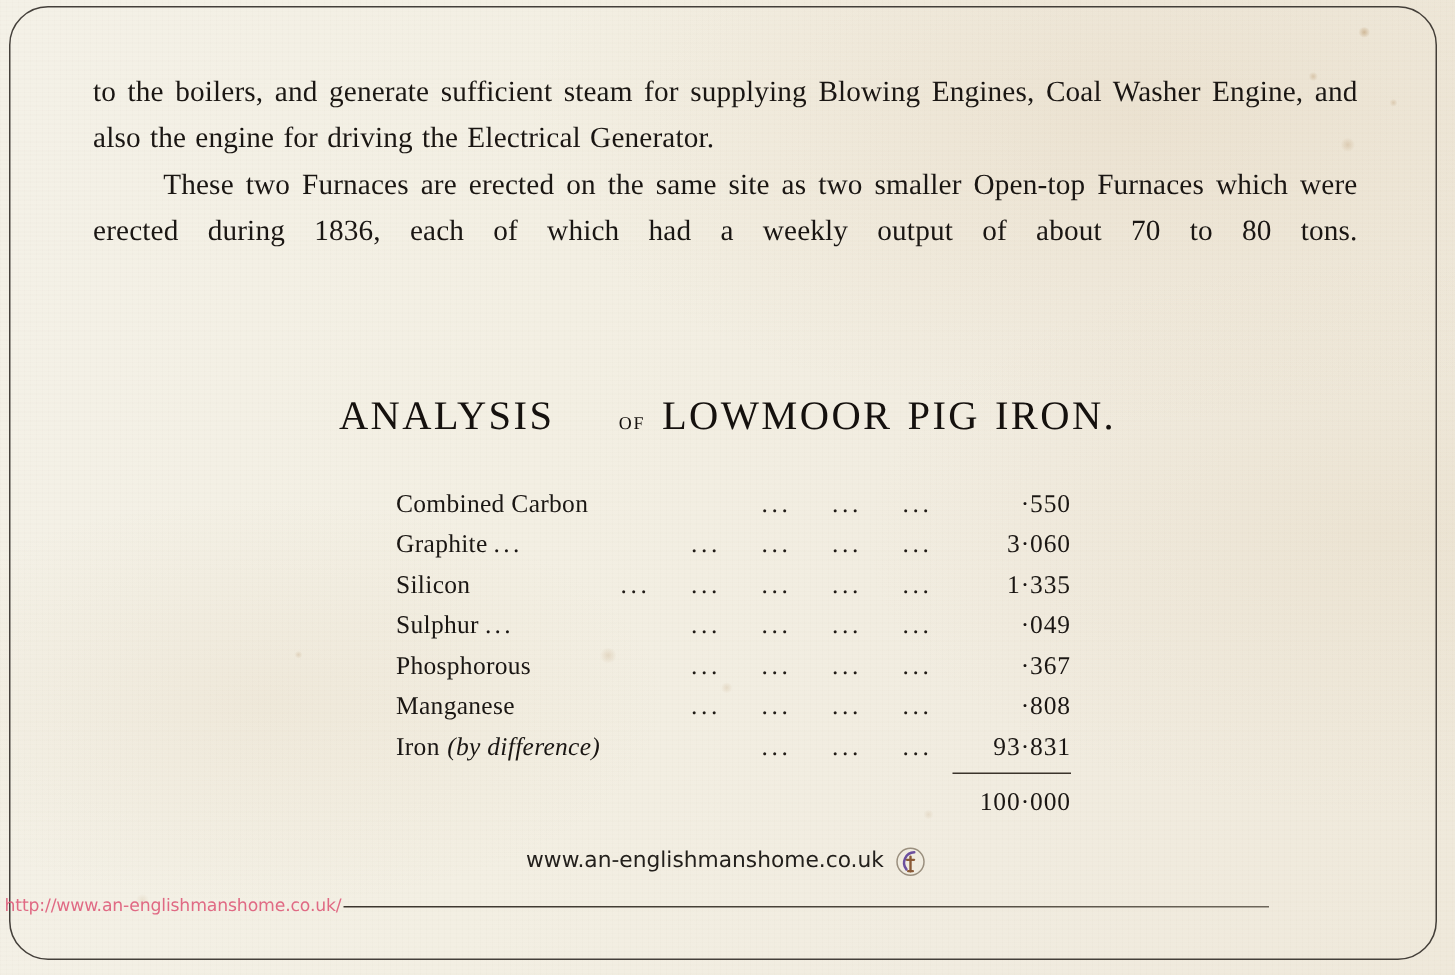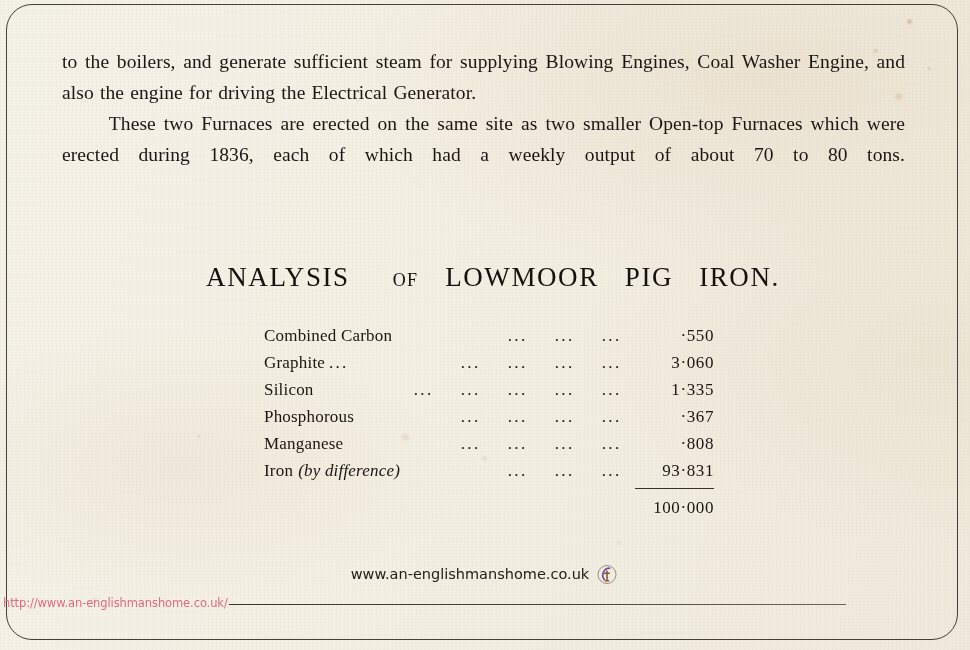--- a/index.html
+++ b/index.html
@@ -90,26 +90,26 @@
     left: 0;
     top: 262px;
     width: 970px;
     text-align: center;
     color: #15110e;
     font-size: 27px;
     letter-spacing: 1.6px;
     white-space: nowrap;
   }
   .heading .of {
-    font-size: 18px;
+    font-size: 12px;
     letter-spacing: 1.2px;
     padding: 0 6px;
     margin-left: 32px;
   }
-  .heading .word { padding: 0 5px; margin-left: 16px; }
+  .heading .word { padding: 0 5px; }
 
   
   .analysis {
     position: absolute;
     left: 264px;
     top: 326px;
     width: 450px;
     border-collapse: collapse;
     color: #1a1613;
     font-size: 17px;
@@ -253,20 +253,29 @@
           <td class="an-value">3·060</td>
         </tr>
         <tr>
           <td class="an-label">Silicon</td>
           <td class="an-dots">...</td>
           <td class="an-dots">...</td>
           <td class="an-dots">...</td>
           <td class="an-dots">...</td>
           <td class="an-dots">...</td>
           <td class="an-value">1·335</td>
+        </tr>
+        <tr>
+          <td class="an-label">Sulphur<span class="inline-dots">...</span></td>
+          <td class="an-dots"></td>
+          <td class="an-dots">...</td>
+          <td class="an-dots">...</td>
+          <td class="an-dots">...</td>
+          <td class="an-dots">...</td>
+          <td class="an-value">·049</td>
         </tr>
         <tr>
           <td class="an-label">Phosphorous</td>
           <td class="an-dots"></td>
           <td class="an-dots">...</td>
           <td class="an-dots">...</td>
           <td class="an-dots">...</td>
           <td class="an-dots">...</td>
           <td class="an-value">·367</td>
         </tr>

